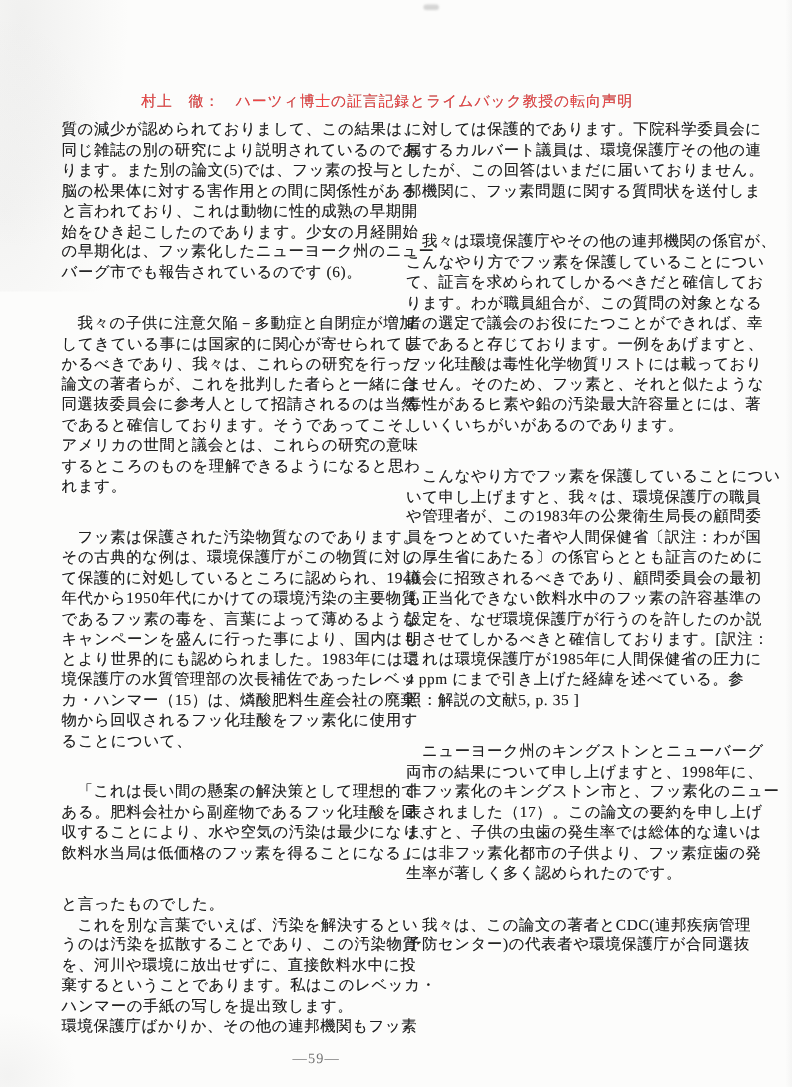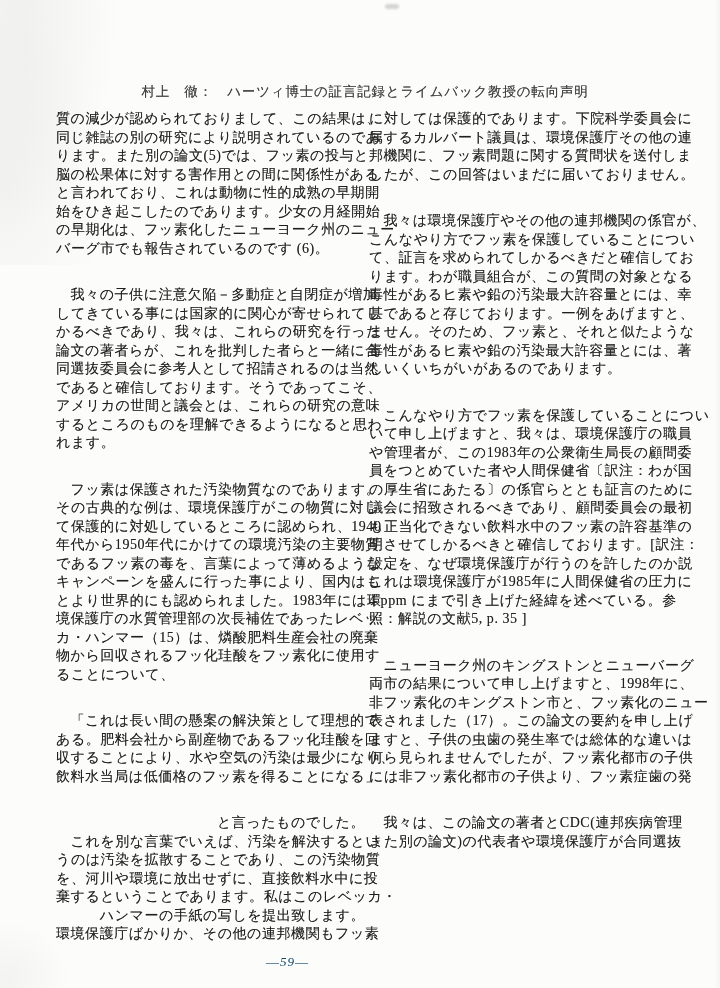--- a/index.html
+++ b/index.html
@@ -15,61 +15,60 @@
   .page {
     position: absolute;
     inset: 0;
     width: 720px;
     height: 988px;
     background: #fcfcfb;
   }
   .doc-title {
     position: absolute;
     top: 83px;
-    left: 13px;
+    left: 0;
     width: 704px;
     text-align: center;
     font-size: 13.5px;
     letter-spacing: 0.8px;
-    color: #404040;
+    color: #ef4444;
     text-shadow: 0 0 0.5px rgba(40,40,40,0.55);
     white-space: pre;
   }
   .columns {
     position: absolute;
     top: 110px;
     left: 56px;
     width: 622px;
     display: flex;
     gap: 4px;
   }
   .col {
     width: 309px;
   }
   .para { margin: 0 0 28px 0; }
-  .para:last-child { margin-bottom: 0; text-align: right; }
+  .para:last-child { margin-bottom: 0; }
   .line {
     font-size: 14px;
     line-height: 18.5px;
     height: 18.5px;
     letter-spacing: 0.55px;
     white-space: pre;
     text-shadow: 0 0 0.5px rgba(40,40,40,0.5);
   }
   .page-footer {
     position: absolute;
     top: 954px;
     left: 0;
     width: 575px;
     text-align: center;
     font-size: 13px;
     letter-spacing: 1px;
-    color: #0c4a6e;
+    color: #737373;
     white-space: pre;
-    font-style: italic;
   }
   
   .smudge-tl {
     position: absolute;
     left: -25px;
     top: -35px;
     width: 160px;
     height: 300px;
     background:
       radial-gradient(ellipse at 28% 18%, rgba(120,120,120,0.09), transparent 60%),
@@ -165,58 +164,59 @@
           <div class="line">を、河川や環境に放出せずに、直接飲料水中に投</div>
           <div class="line">棄するということであります。私はこのレベッカ・</div>
           <div class="line">ハンマーの手紙の写しを提出致します。</div>
           <div class="line">環境保護庁ばかりか、その他の連邦機関もフッ素</div>
         </div>
       </div>
     <div class="col">
         <div class="para">
           <div class="line">に対しては保護的であります。下院科学委員会に</div>
           <div class="line">属するカルバート議員は、環境保護庁その他の連</div>
+          <div class="line">したが、この回答はいまだに届いておりません。</div>
           <div class="line">邦機関に、フッ素問題に関する質問状を送付しま</div>
-          <div class="line">したが、この回答はいまだに届いておりません。</div>
         </div>
         <div class="para">
           <div class="line">　我々は環境保護庁やその他の連邦機関の係官が、</div>
           <div class="line">こんなやり方でフッ素を保護していることについ</div>
           <div class="line">て、証言を求められてしかるべきだと確信してお</div>
           <div class="line">ります。わが職員組合が、この質問の対象となる</div>
-          <div class="line">毒性があるヒ素や鉛の汚染最大許容量とには、幸</div>
+          <div class="line">者の選定で議会のお役にたつことができれば、幸</div>
           <div class="line">甚であると存じております。一例をあげますと、</div>
+          <div class="line">フッ化珪酸は毒性化学物質リストには載っており</div>
           <div class="line">ません。そのため、フッ素と、それと似たような</div>
           <div class="line">毒性があるヒ素や鉛の汚染最大許容量とには、著</div>
           <div class="line">しいくいちがいがあるのであります。</div>
         </div>
         <div class="para">
           <div class="line">　こんなやり方でフッ素を保護していることについ</div>
           <div class="line">いて申し上げますと、我々は、環境保護庁の職員</div>
           <div class="line">や管理者が、この1983年の公衆衛生局長の顧問委</div>
           <div class="line">員をつとめていた者や人間保健省〔訳注：わが国</div>
           <div class="line">の厚生省にあたる〕の係官らととも証言のために</div>
           <div class="line">議会に招致されるべきであり、顧問委員会の最初</div>
           <div class="line">も正当化できない飲料水中のフッ素の許容基準の</div>
+          <div class="line">設定を、なぜ環境保護庁が行うのを許したのか説</div>
           <div class="line">明させてしかるべきと確信しております。[訳注：</div>
-          <div class="line">設定を、なぜ環境保護庁が行うのを許したのか説</div>
           <div class="line">これは環境保護庁が1985年に人間保健省の圧力に</div>
           <div class="line">4 ppm にまで引き上げた経緯を述べている。参</div>
           <div class="line">照：解説の文献5, p. 35 ]</div>
         </div>
         <div class="para">
           <div class="line">　ニューヨーク州のキングストンとニューバーグ</div>
           <div class="line">両市の結果について申し上げますと、1998年に、</div>
           <div class="line">非フッ素化のキングストン市と、フッ素化のニュー</div>
           <div class="line">表されました（17）。この論文の要約を申し上げ</div>
           <div class="line">ますと、子供の虫歯の発生率では総体的な違いは</div>
-          <div class="line">何ら見られませんでしたが、フッ素化都市の子供</div>
           <div class="line">には非フッ素化都市の子供より、フッ素症歯の発</div>
+          <div class="line">生率が著しく多く認められたのです。</div>
         </div>
         <div class="para">
           <div class="line">　我々は、この論文の著者とCDC(連邦疾病管理</div>
-          <div class="line">また別の論文)の代表者や環境保護庁が合同選抜</div>
+          <div class="line">予防センター)の代表者や環境保護庁が合同選抜</div>
         </div>
       </div>
   </div>
 
   <div class="page-footer">―59―</div>
 </div>
 
 </body></html>

